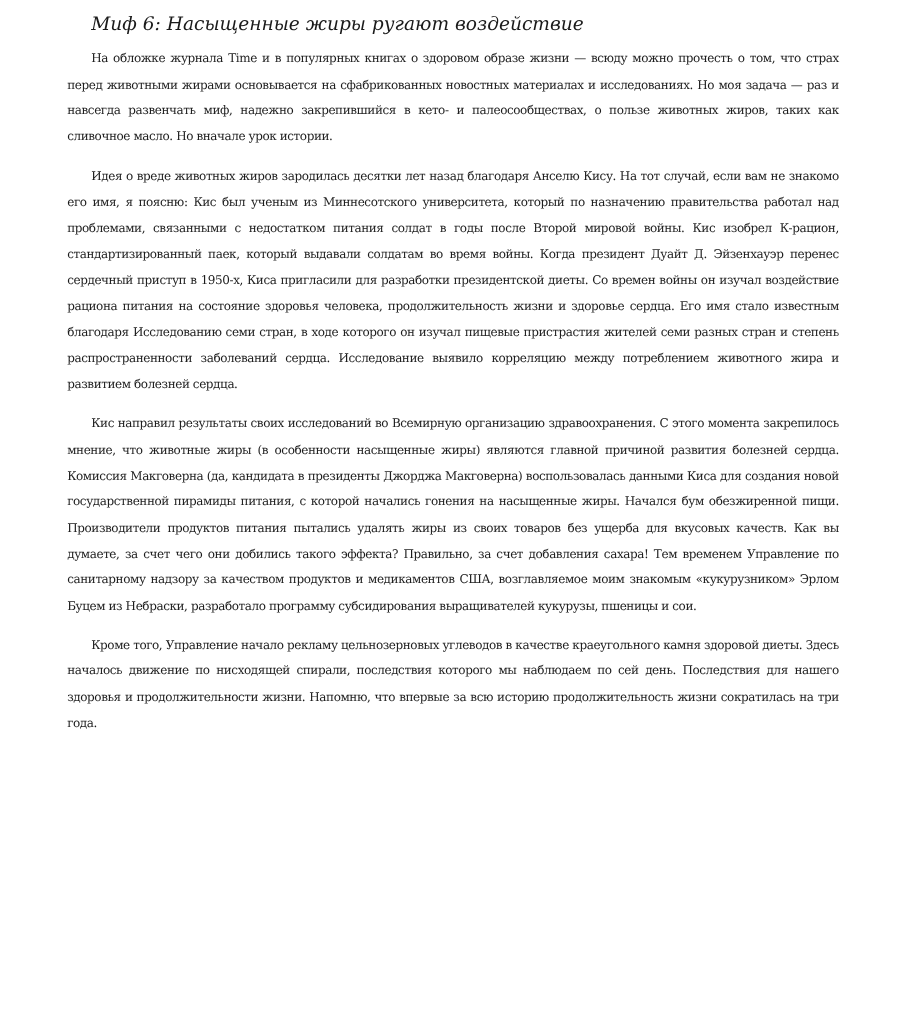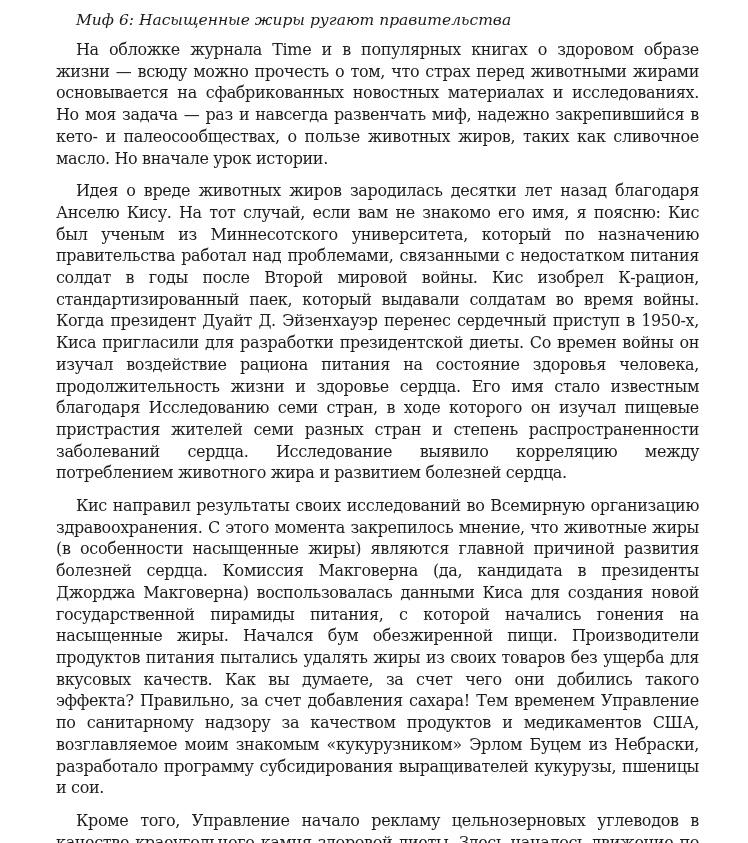--- a/index.html
+++ b/index.html
@@ -24,30 +24,30 @@
   .heading {
     margin: 0 0 8px 20px;
     font-style: italic;
     font-size: 15.5px;
     line-height: 22px;
     font-weight: normal;
     color: #1a1a1a;
   }
   .para {
     margin: 0 0 11px 0;
-    font-size: 16px;
+    font-size: 10px;
     line-height: 21.7px;
     text-align: justify;
     text-indent: 20px;
     letter-spacing: -0.35px;
     word-spacing: 0px;
   }
 </style>
 </head>
 <body>
 
 <div class="page">
-  <h2 class="heading">Миф 6: Насыщенные жиры ругают правительства</h2>
+  <h2 class="heading">Миф 6: Насыщенные жиры ругают воздействие</h2>
   <p class="para">На обложке журнала Time и в популярных книгах о здоровом образе жизни — всюду можно прочесть о том, что страх перед животными жирами основывается на сфабрикованных новостных материалах и исследованиях. Но моя задача — раз и навсегда развенчать миф, надежно закрепившийся в кето- и палеосообществах, о пользе животных жиров, таких как сливочное масло. Но вначале урок истории.</p>
   <p class="para">Идея о вреде животных жиров зародилась десятки лет назад благодаря Анселю Кису. На тот случай, если вам не знакомо его имя, я поясню: Кис был ученым из Миннесотского университета, который по назначению правительства работал над проблемами, связанными с недостатком питания солдат в годы после Второй мировой войны. Кис изобрел К-рацион, стандартизированный паек, который выдавали солдатам во время войны. Когда президент Дуайт Д. Эйзенхауэр перенес сердечный приступ в 1950-х, Киса пригласили для разработки президентской диеты. Со времен войны он изучал воздействие рациона питания на состояние здоровья человека, продолжительность жизни и здоровье сердца. Его имя стало известным благодаря Исследованию семи стран, в ходе которого он изучал пищевые пристрастия жителей семи разных стран и степень распространенности заболеваний сердца. Исследование выявило корреляцию между потреблением животного жира и развитием болезней сердца.</p>
   <p class="para">Кис направил результаты своих исследований во Всемирную организацию здравоохранения. С этого момента закрепилось мнение, что животные жиры (в особенности насыщенные жиры) являются главной причиной развития болезней сердца. Комиссия Макговерна (да, кандидата в президенты Джорджа Макговерна) воспользовалась данными Киса для создания новой государственной пирамиды питания, с которой начались гонения на насыщенные жиры. Начался бум обезжиренной пищи. Производители продуктов питания пытались удалять жиры из своих товаров без ущерба для вкусовых качеств. Как вы думаете, за счет чего они добились такого эффекта? Правильно, за счет добавления сахара! Тем временем Управление по санитарному надзору за качеством продуктов и медикаментов США, возглавляемое моим знакомым «кукурузником» Эрлом Буцем из Небраски, разработало программу субсидирования выращивателей кукурузы, пшеницы и сои.</p>
   <p class="para">Кроме того, Управление начало рекламу цельнозерновых углеводов в качестве краеугольного камня здоровой диеты. Здесь началось движение по нисходящей спирали, последствия которого мы наблюдаем по сей день. Последствия для нашего здоровья и продолжительности жизни. Напомню, что впервые за всю историю продолжительность жизни сократилась на три года.</p>
 </div>
 
 </body></html>

